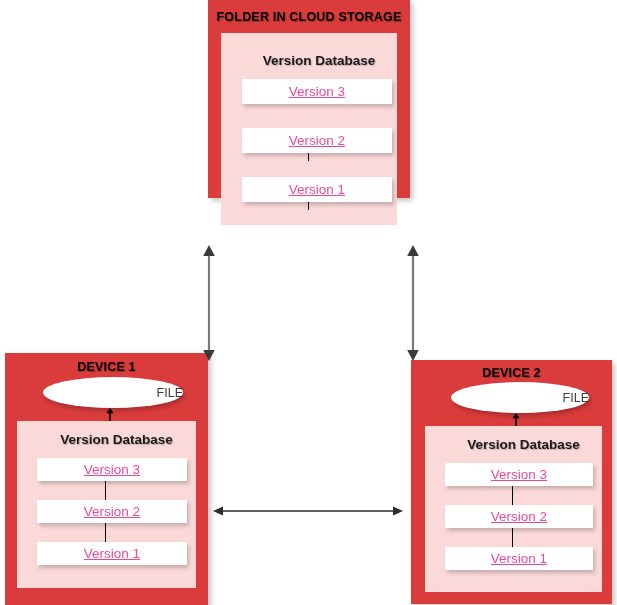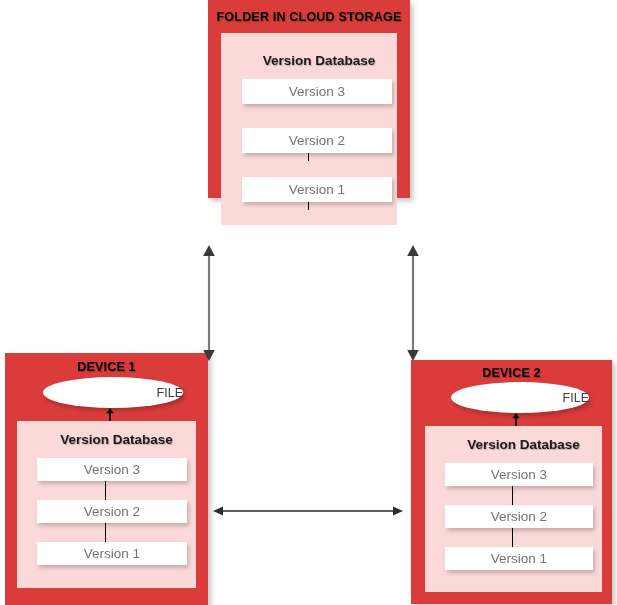--- a/index.html
+++ b/index.html
@@ -50,27 +50,28 @@
     font-weight: bold;
     color: #1a1a1a;
     text-shadow: 1px 1px 1px rgba(0,0,0,0.22);
     margin-left: 20px;
   }
 
   
   .vrow {
     position: absolute;
     background: #ffffff;
-    color: #737373;
+    color: #ec4899;
     text-align: center;
     box-shadow: 2px 3px 4px rgba(0,0,0,0.20);
     box-sizing: border-box;
     display: flex;
     align-items: center;
     justify-content: center;
+    text-decoration: underline;
   }
 
   .vconn {
     position: absolute;
     width: 1px;
     background: #000000;
   }
 
   
   .file-ellipse {

